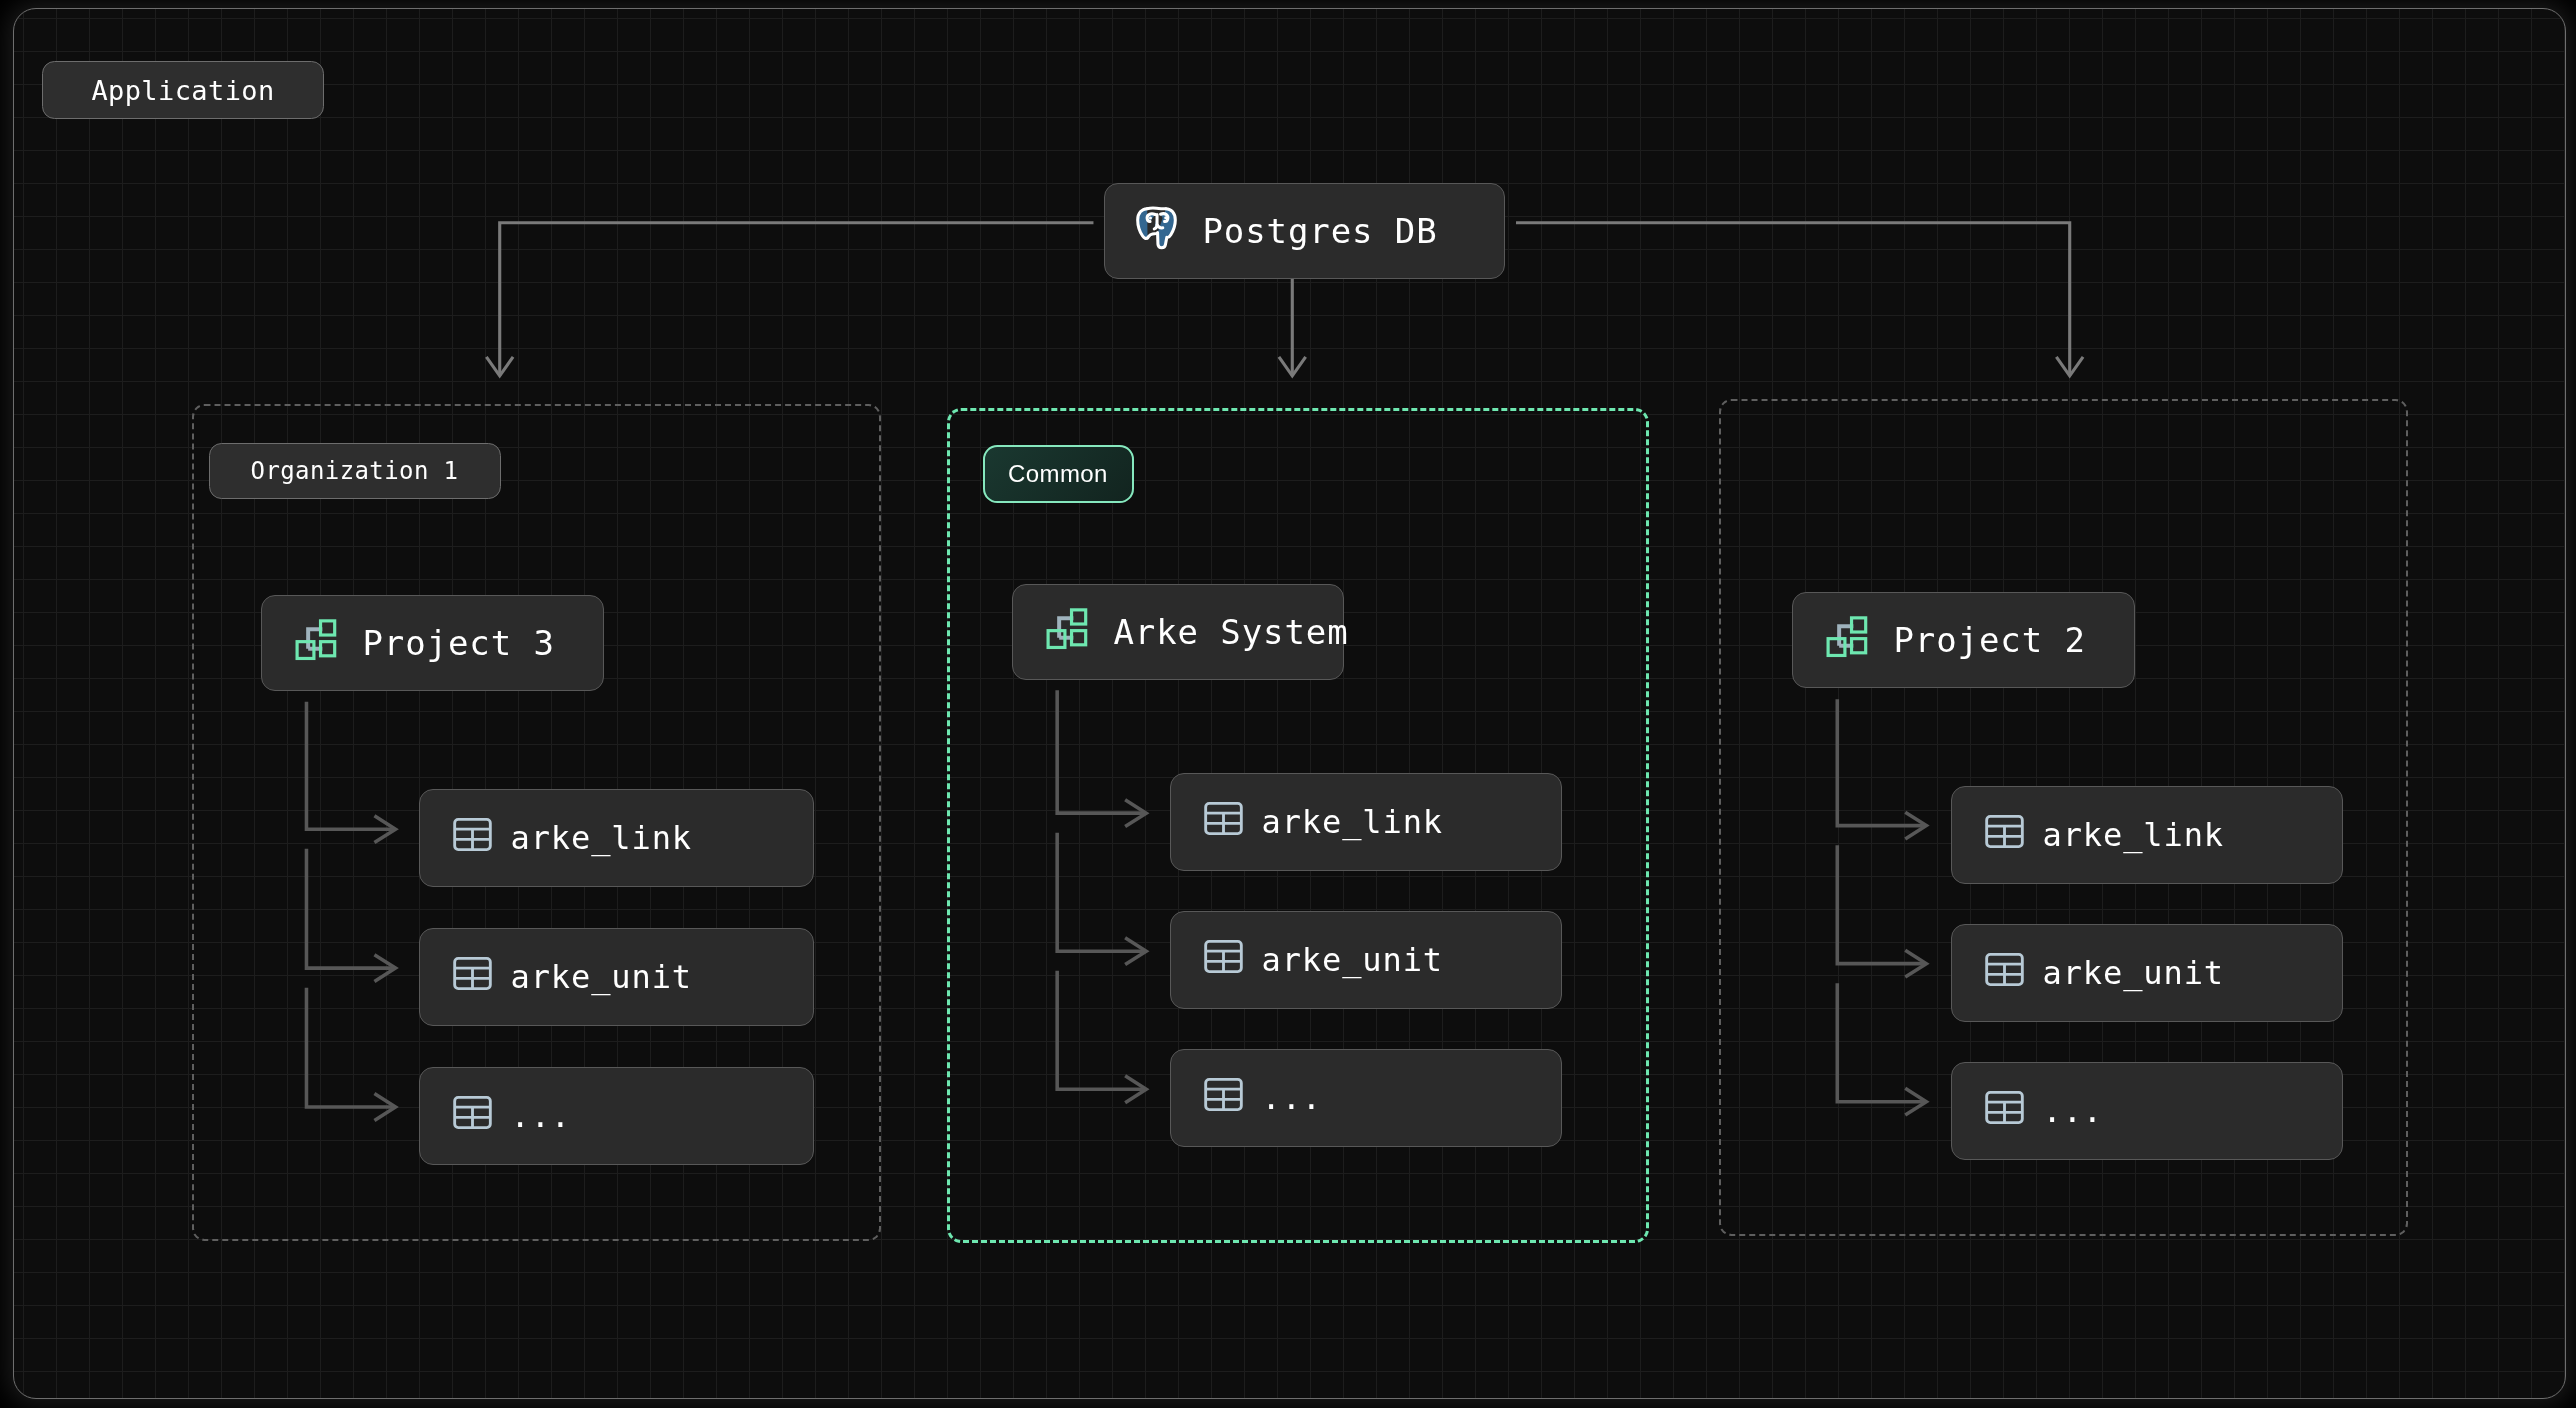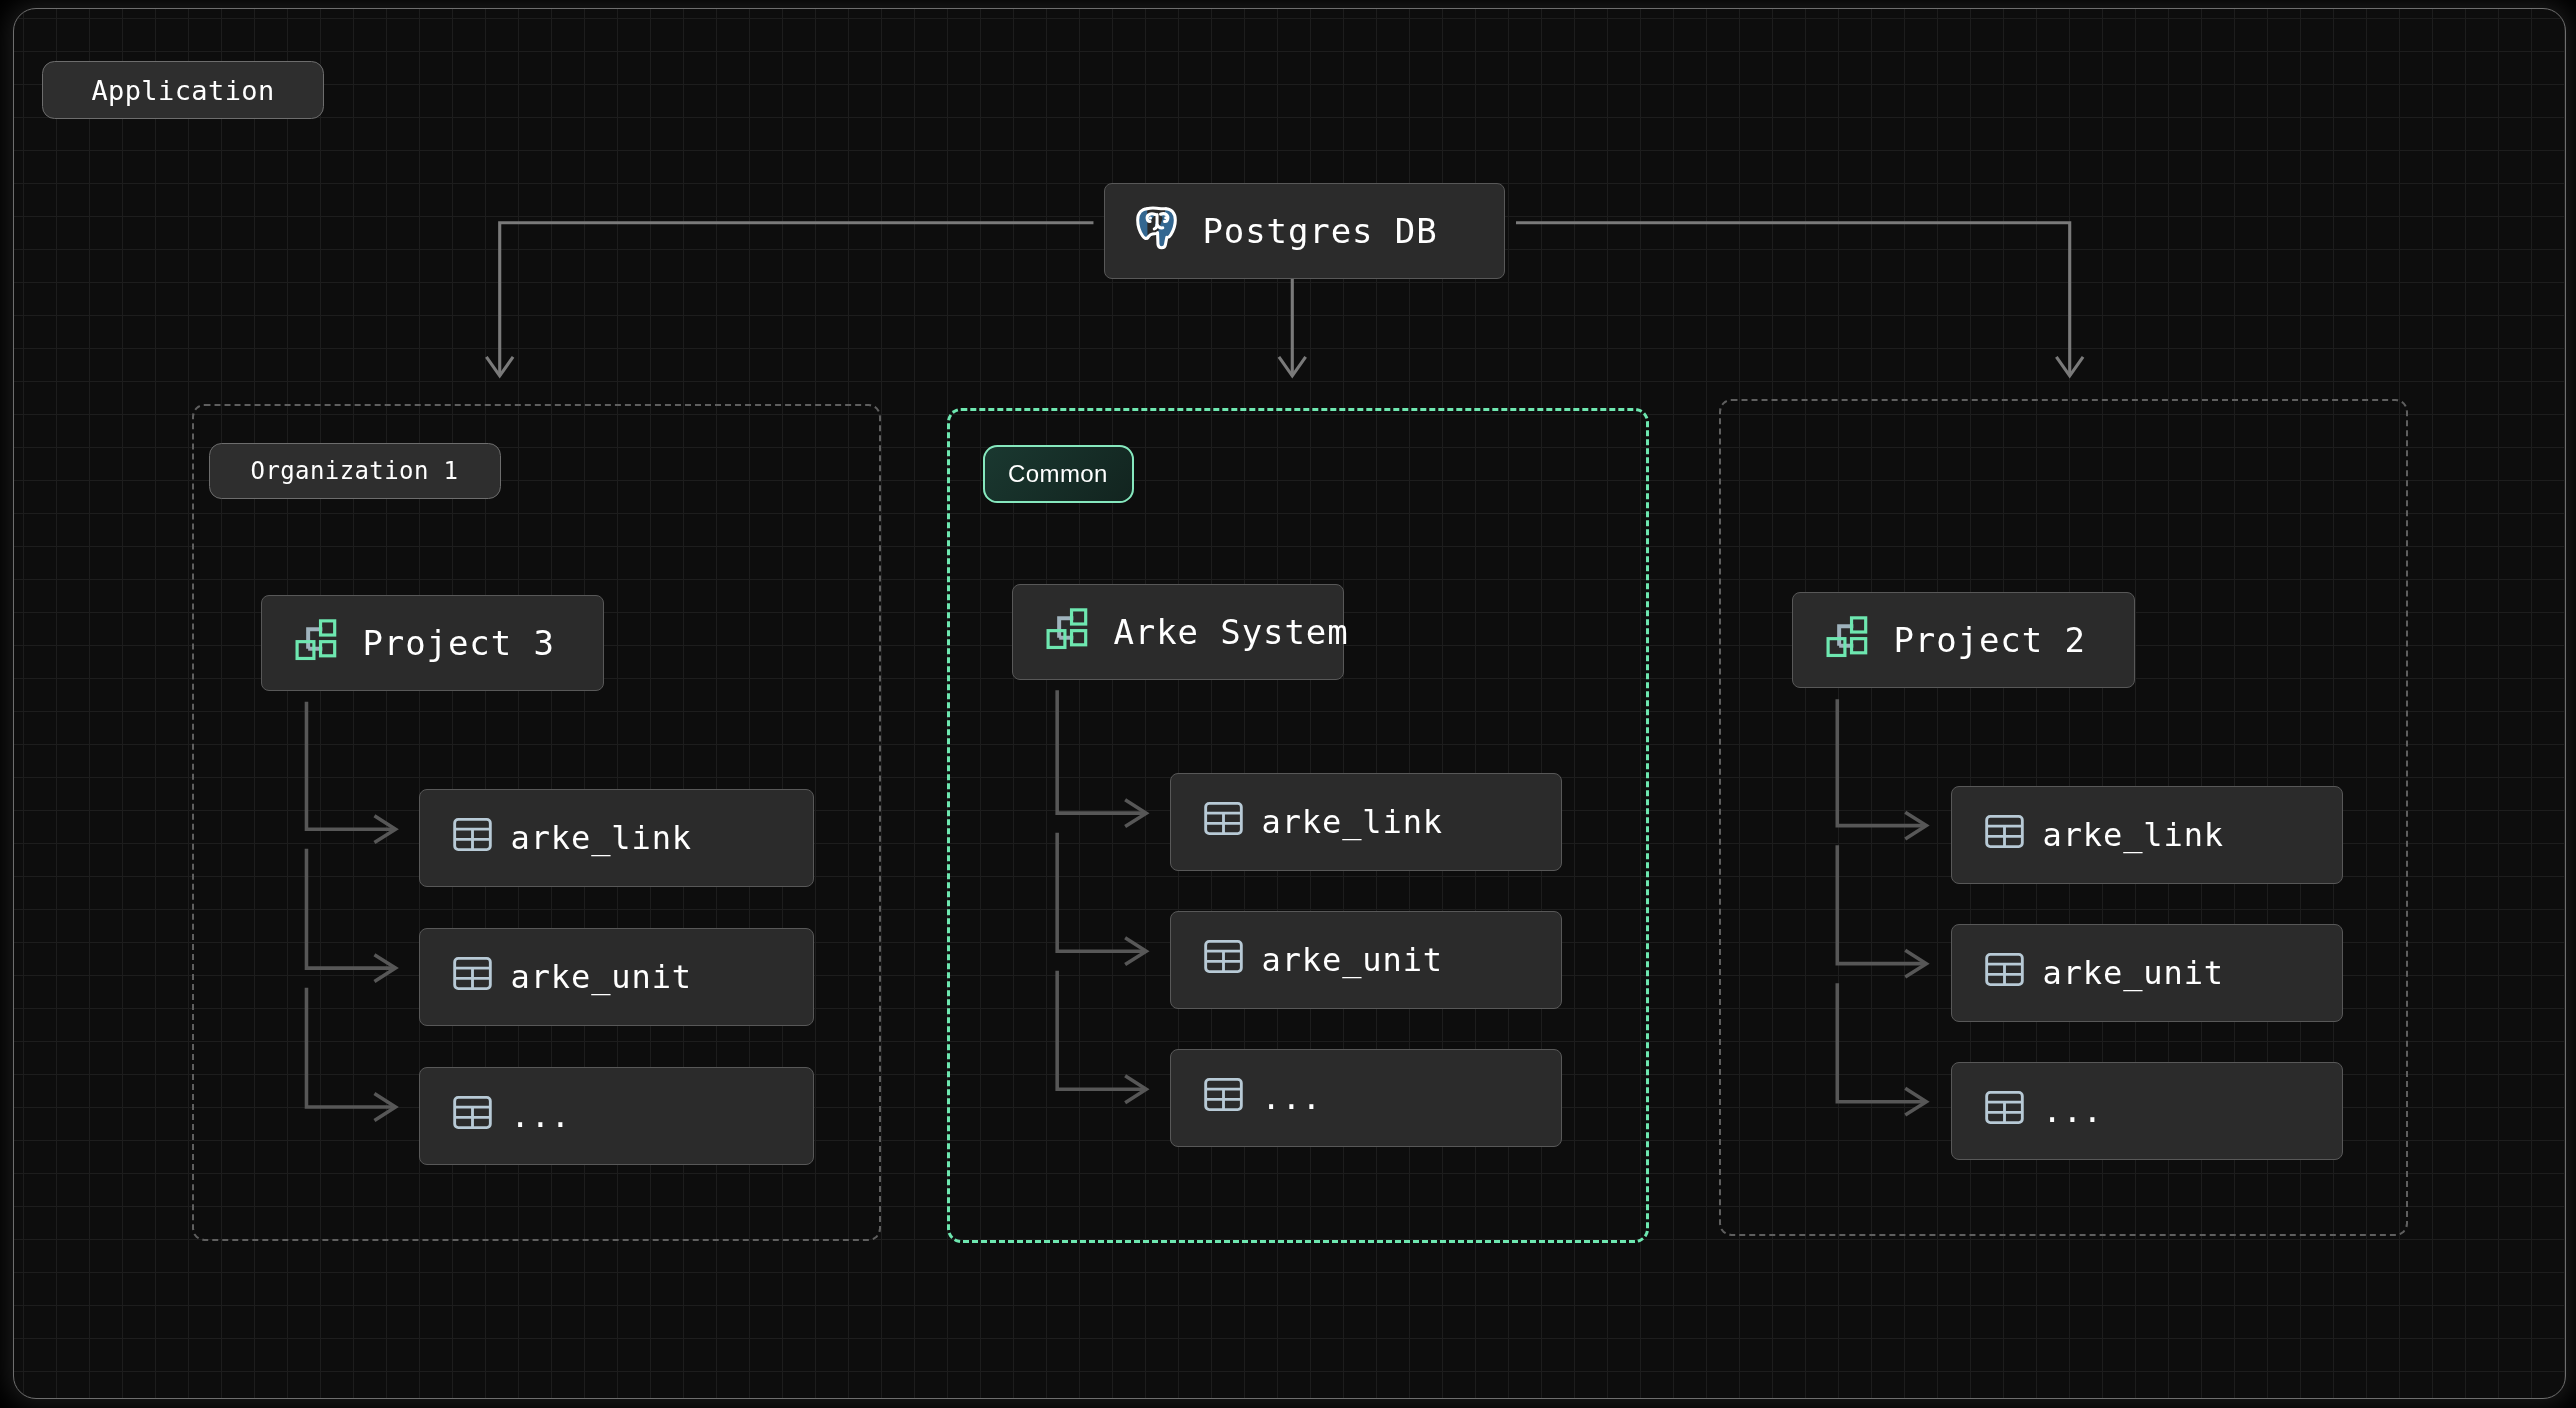--- a/index.html
+++ b/index.html
@@ -99,21 +99,21 @@
     border-radius: 14.3px;
   }
 
   
   .node {
     position: absolute;
     display: flex;
     align-items: center;
     background: #2b2b2b;
     border: 1.8px solid #585858;
-    border-radius: 8px;
+    border-radius: 14px;
     color: #ffffff;
     font-family: "DejaVu Sans Mono", monospace;
     white-space: nowrap;
     z-index: 5;
   }
 
   #node-postgres {
     left: 1090px;
     top: 174px;
     width: 401px;

